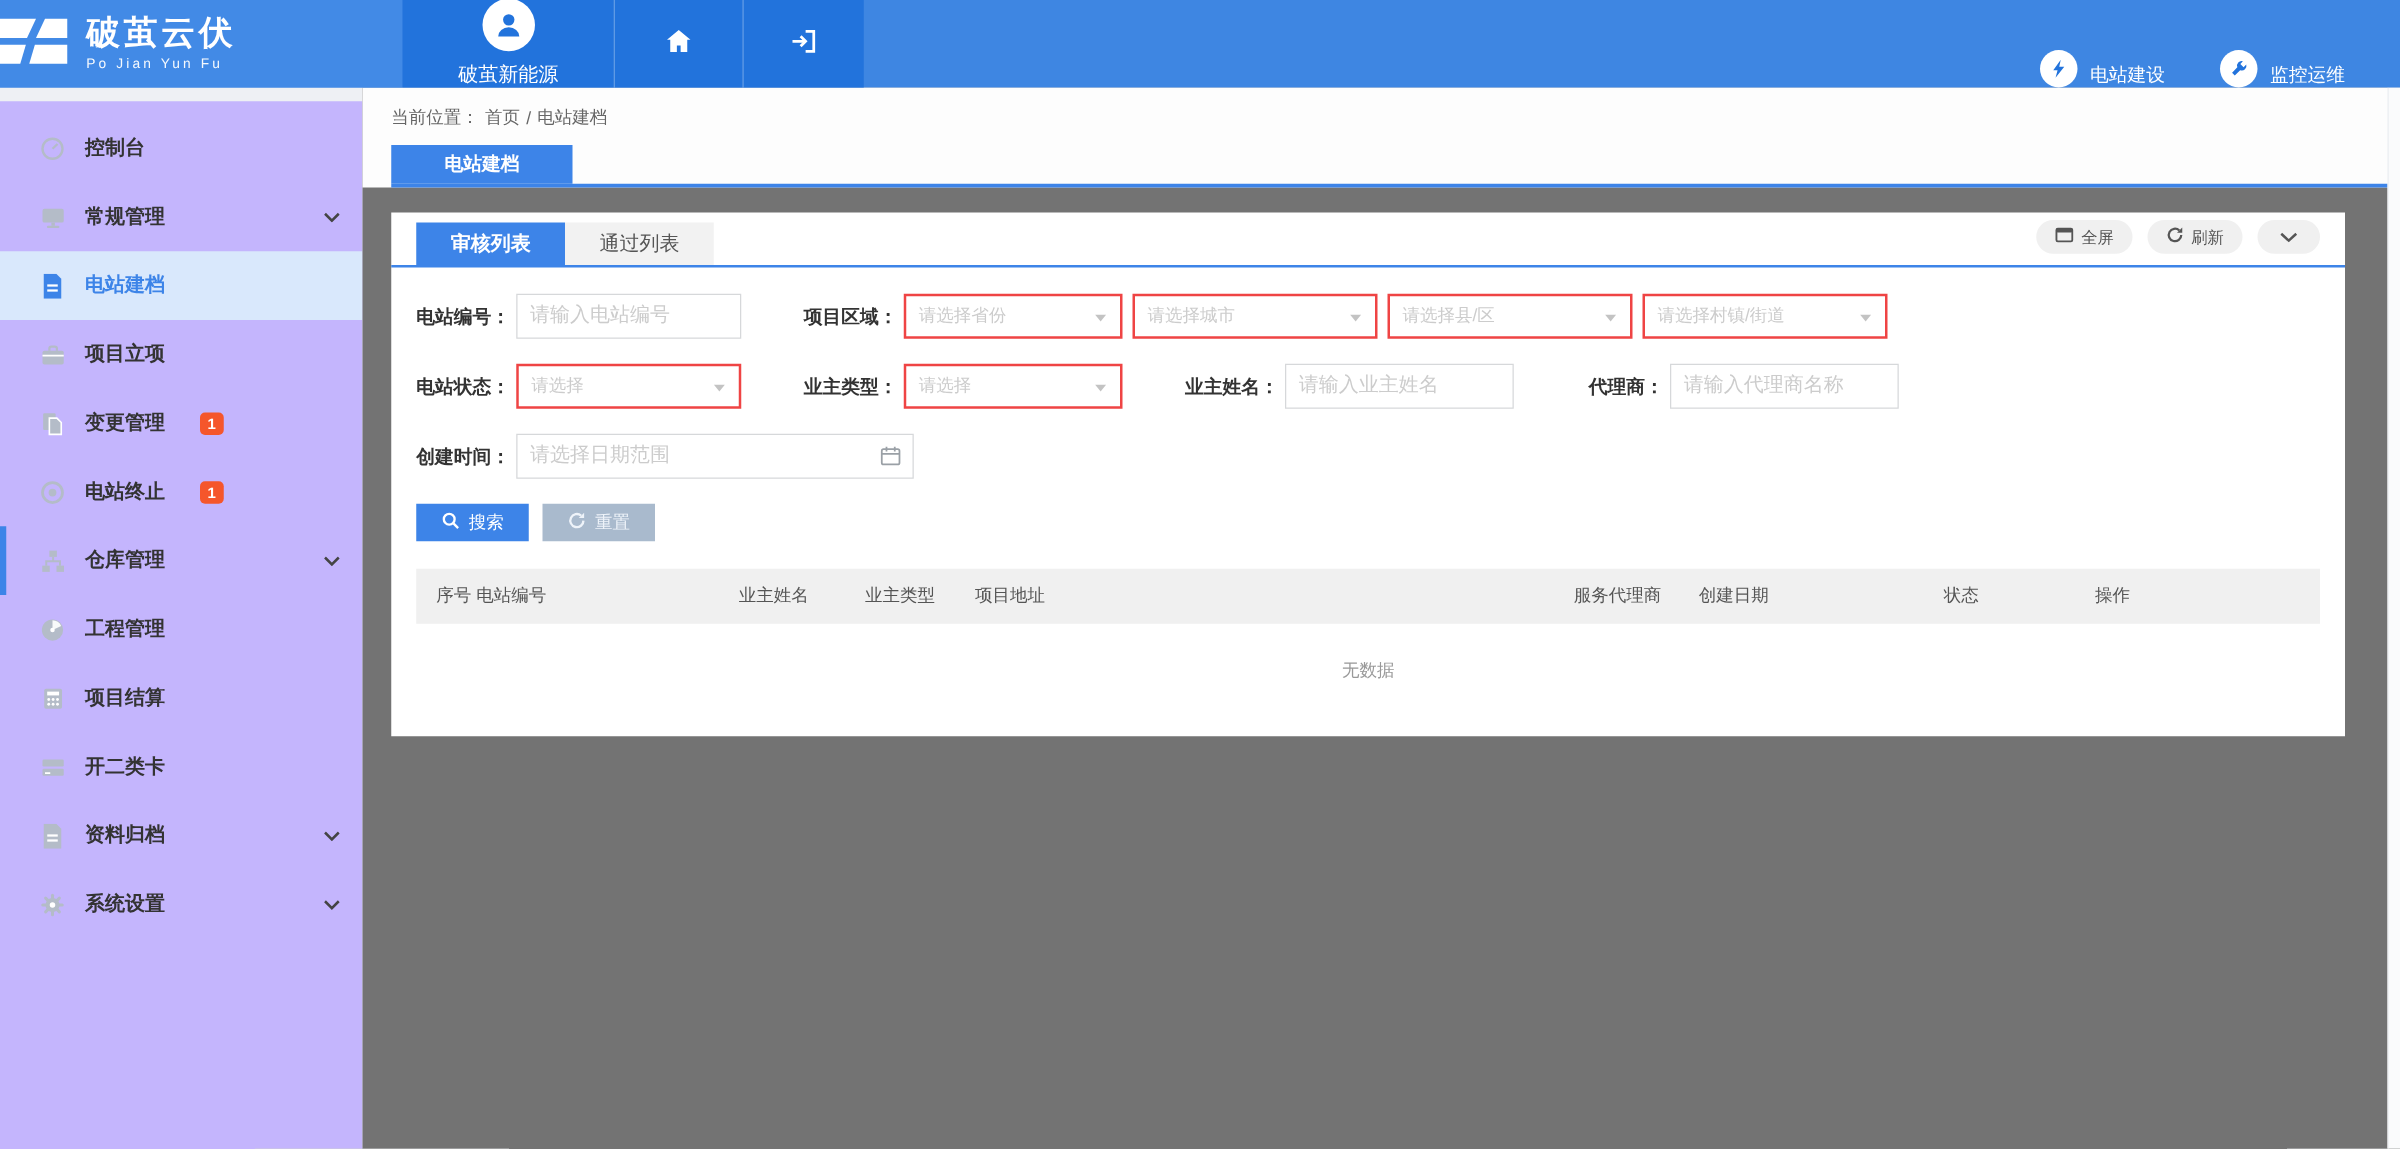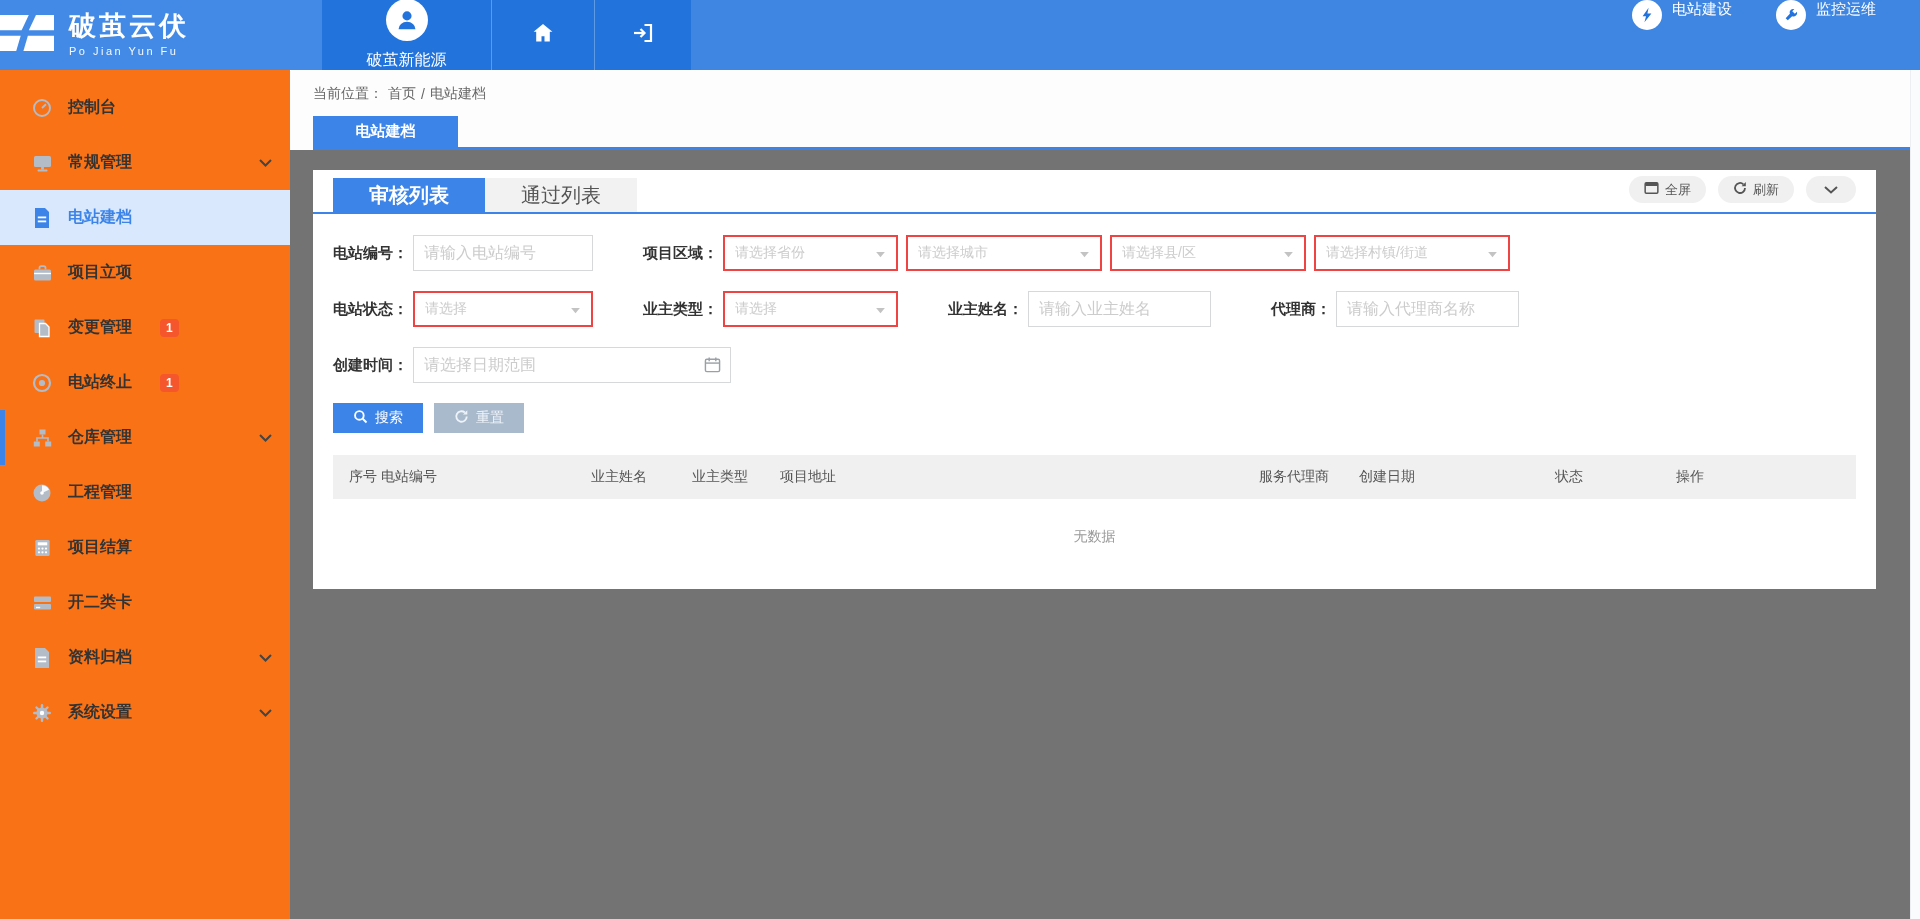--- a/index.html
+++ b/index.html
@@ -18,27 +18,27 @@
   .logo-text { display:flex; flex-direction:column; }
   .logo-title { font-size:27px; font-weight:bold; letter-spacing:3px; line-height:1; }
   .logo-sub { font-size:11px; letter-spacing:2.5px; margin-top:5px; opacity:.95; }
   .hseg { background:#2273dc; display:flex; align-items:center; justify-content:center; cursor:pointer; }
   .seg-user { width:169px; gap:9px; font-size:16px;flex-direction:column; }
   .seg-home { width:103px; border-left:1px solid rgba(255,255,255,.28); }
   .seg-exit { width:97px; border-left:1px solid rgba(255,255,255,.28); }
   .avatar { width:42px; height:42px; border-radius:50%; background:#fff;
     display:flex; align-items:center; justify-content:center; flex:0 0 auto; }
   .hspacer { flex:1; }
-  .hnav { display:flex; align-items:flex-start; gap:10px; font-size:15px; margin-right:44px; cursor:pointer; }
+  .hnav { display:flex; align-items:flex-end; gap:10px; font-size:15px; margin-right:44px; cursor:pointer; }
   .hcirc { width:30px; height:30px; border-radius:50%; background:#fff;
     display:flex; align-items:center; justify-content:center; }
 
   
-  .sidebar { position:absolute; top:70px; left:0; width:290px; bottom:0;
-    background:#f97316; padding-top:10px; }
+  .sidebar { position:absolute; top:81px; left:0; width:290px; bottom:0;
+    background:#c4b5fd; padding-top:10px; }
   .sitem { position:relative; height:55px; display:flex; align-items:center;
     padding:0 18px 0 30px; cursor:pointer; color:#333; }
   .sicon { width:24px; height:22px; margin-right:14px; display:flex;
     align-items:center; justify-content:center; }
   .slabel { font-size:16px; font-weight:bold; }
   .sitem.active { background:#d9e8fc; color:#3d84e8; }
   .sind { position:absolute; left:0; top:0; width:5px; height:100%; background:#3d84e8; }
   .sbadge { margin-left:28px; background:#f5562b; color:#fff; font-size:12px;
     font-weight:bold; border-radius:4px; padding:2px 6px; line-height:14px; }
   .schev { margin-left:auto; display:flex; align-items:center; }
@@ -49,22 +49,22 @@
   .crumb { font-size:14px; color:#666; height:20px; display:flex; gap:5px; align-items:center; }
   .crumb-link { cursor:pointer; }
   .page-tab { margin-top:12px; width:145px; height:31px; background:#3d84e8; color:#fff;
     font-size:15px; font-weight:bold; display:flex; align-items:center;
     justify-content:center; cursor:pointer; }
   .tab-underline { height:3px; background:#3d84e8; }
 
   .panel { margin:20px 44px 0 23px; background:#fff; min-height:419px; }
   .panel-tabs { display:flex; align-items:flex-end; padding:8px 20px 0;
     border-bottom:2px solid #3d84e8; height:44px; }
-  .ptab { height:34px; min-width:119px; padding:0 36px; display:flex; align-items:center;
-    justify-content:center; font-size:20px; background:#f2f2f2; color:#555; cursor:pointer;font-family:Liberation Mono, monospace; }
+  .ptab { height:34px; min-width:119px; padding:0 26px; display:flex; align-items:center;
+    justify-content:center; font-size:16px; background:#f2f2f2; color:#555; cursor:pointer;font-family:Liberation Mono, monospace; }
   .ptab.active { background:#3d84e8; color:#fff; font-weight:bold; }
   .ptools { margin-left:auto; display:flex; gap:12px; align-items:center; margin-bottom:9px; }
   .pill { height:27px; border:none; border-radius:14px; background:#f0f0f0; color:#555;
     font-size:13px; display:flex; align-items:center; gap:6px; padding:0 15px;
     cursor:pointer; font-family:inherit; }
   .pill-icon { width:50px; justify-content:center; padding:0; }
 
   .filters { padding:21px 20px 0; }
   .frow { display:flex; align-items:center; margin-bottom:20px; }
   .fgroup { display:flex; align-items:center; margin-right:50px; }

